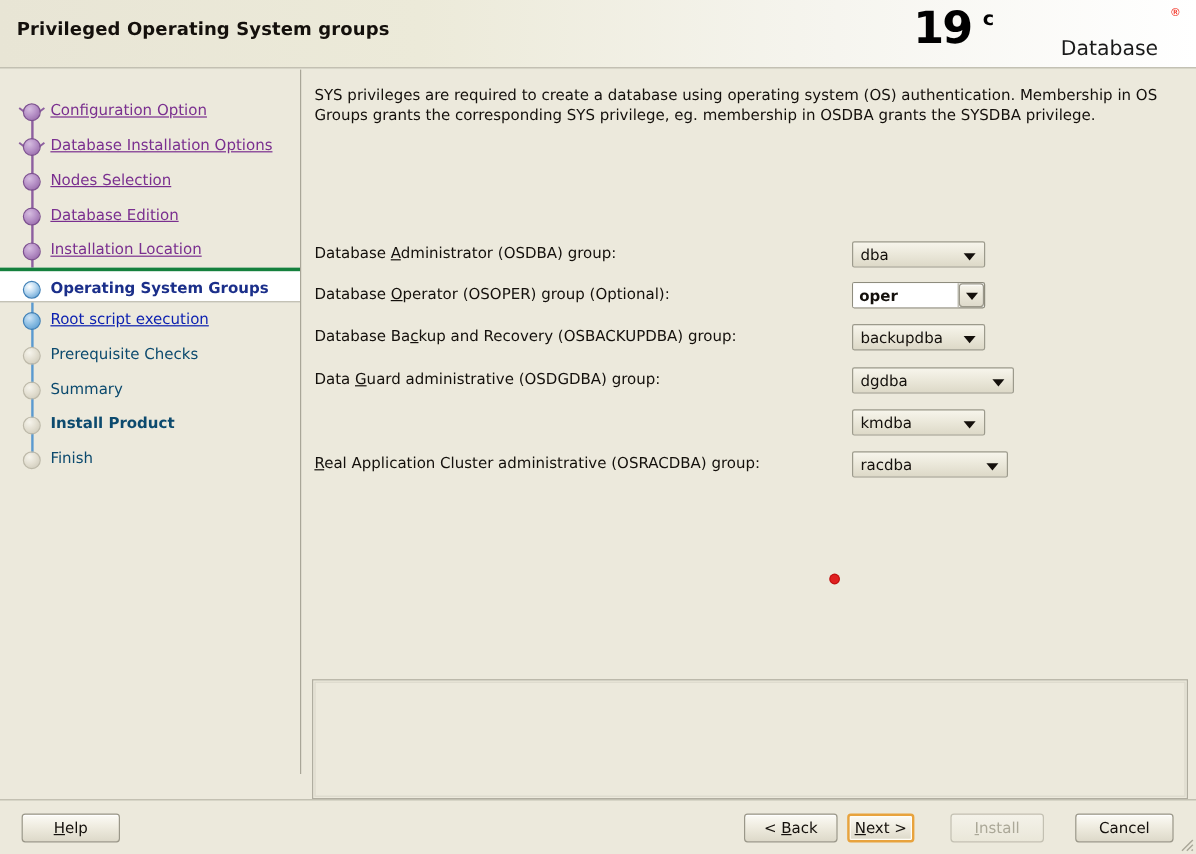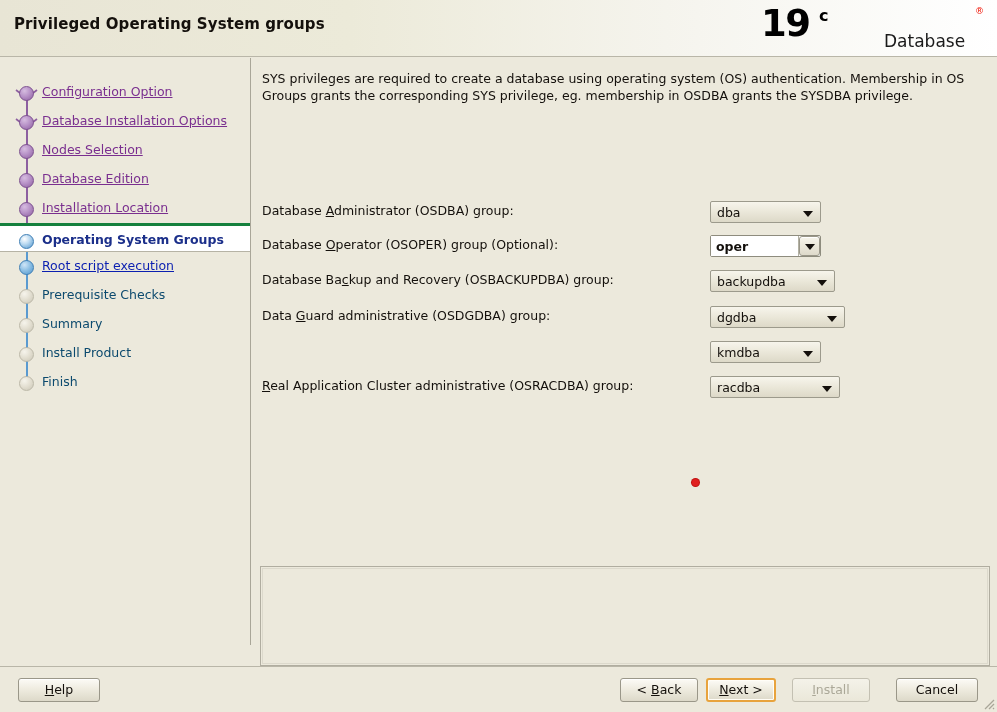--- a/index.html
+++ b/index.html
@@ -282,21 +282,21 @@
           <div class="step-label lbl-next">Root script execution</div>
         </div>
         <div class="step" style="top: 223px;">
           <div class="step-node node-future"></div>
           <div class="step-label lbl-future">Prerequisite Checks</div>
         </div>
         <div class="step" style="top: 252px;">
           <div class="step-node node-future"></div>
           <div class="step-label lbl-future">Summary</div>
         </div>
-        <div class="step" style="top: 281px;">
+        <div class="step" style="top: 281px; font-weight: bold;">
           <div class="step-node node-future"></div>
           <div class="step-label lbl-future">Install Product</div>
         </div>
         <div class="step" style="top: 310px;">
           <div class="step-node node-future"></div>
           <div class="step-label lbl-future">Finish</div>
         </div>
       </div>
 
   </div>
@@ -315,21 +315,21 @@
           <div class="form-label">Database <span class="mn">O</span>perator (OSOPER) group (Optional):</div>
           <div class="combo editable" style="left: 448px; width: 111px;">
             <div class="field"></div>
             <div class="btn"></div>
             <span class="val">oper</span>
             <span class="arrow"></span>
           </div>
         </div>
         <div class="form-row" style="top: 212px;">
           <div class="form-label">Database Ba<span class="mn">c</span>kup and Recovery (OSBACKUPDBA) group:</div>
-          <div class="combo" style="left: 448px; width: 125px;">
+          <div class="combo" style="left: 448px; width: 111px;">
             <span class="val">backupdba</span>
             <span class="arrow"></span>
           </div>
         </div>
         <div class="form-row" style="top: 248px;">
           <div class="form-label">Data <span class="mn">G</span>uard administrative (OSDGDBA) group:</div>
           <div class="combo" style="left: 448px; width: 135px;">
             <span class="val">dgdba</span>
             <span class="arrow"></span>
           </div>
@@ -350,21 +350,21 @@
       </div>
     <div id="cursor-dot" style="left: 440px; top: 421px; background: rgb(224, 32, 32);"></div>
     <div id="msg-panel">
       <div id="msg-panel-inner"></div>
     </div>
   </div>
 
   <div id="footer">
     <div class="btn" id="btn-help" style="left:18px;width:82px;"><span class="mn">H</span>elp</div>
     <div class="btn" id="btn-back" style="left:620px;width:78px;">&lt; <span class="mn">B</span>ack</div>
-    <div class="btn focused" id="btn-next" style="left:706px;width:70px;"><span class="mn">N</span>ext &gt;</div>
+    <div class="btn focused" id="btn-next" style="left:706px;width:56px;"><span class="mn">N</span>ext &gt;</div>
     <div class="btn disabled" id="btn-install" style="left:792px;width:78px;"><span class="mn">I</span>nstall</div>
     <div class="btn" id="btn-cancel" style="left:896px;width:82px;">Cancel</div>
     <svg id="grip" viewBox="0 0 14 14">
       <g stroke="#a9a698" stroke-width="1.2">
         <line x1="13" y1="4" x2="4" y2="13"></line>
         <line x1="13" y1="8" x2="8" y2="13"></line>
         <line x1="13" y1="12" x2="12" y2="13"></line>
       </g>
     </svg>
   </div>

